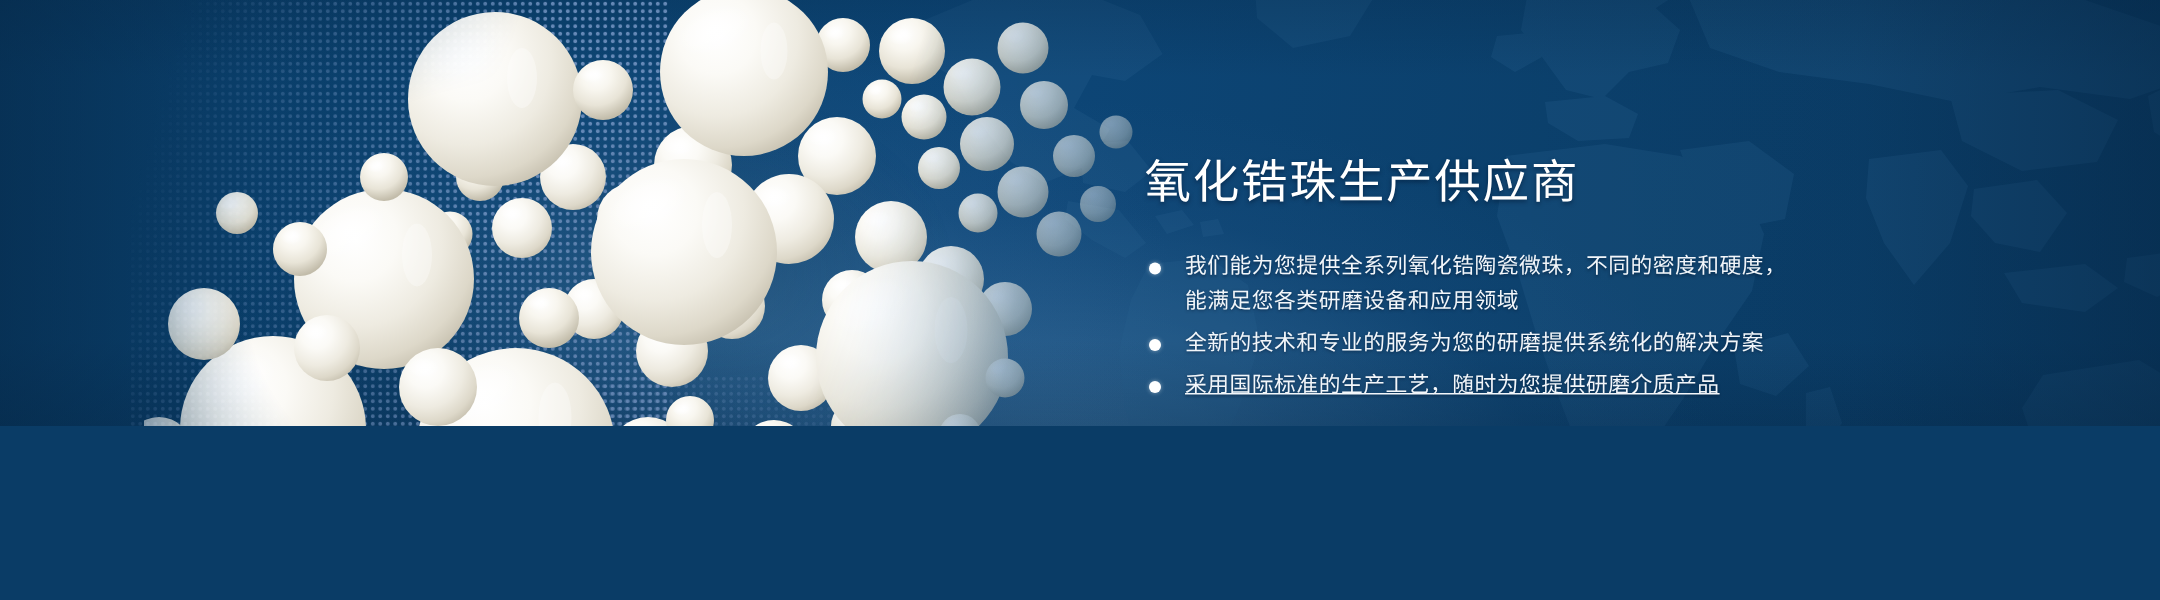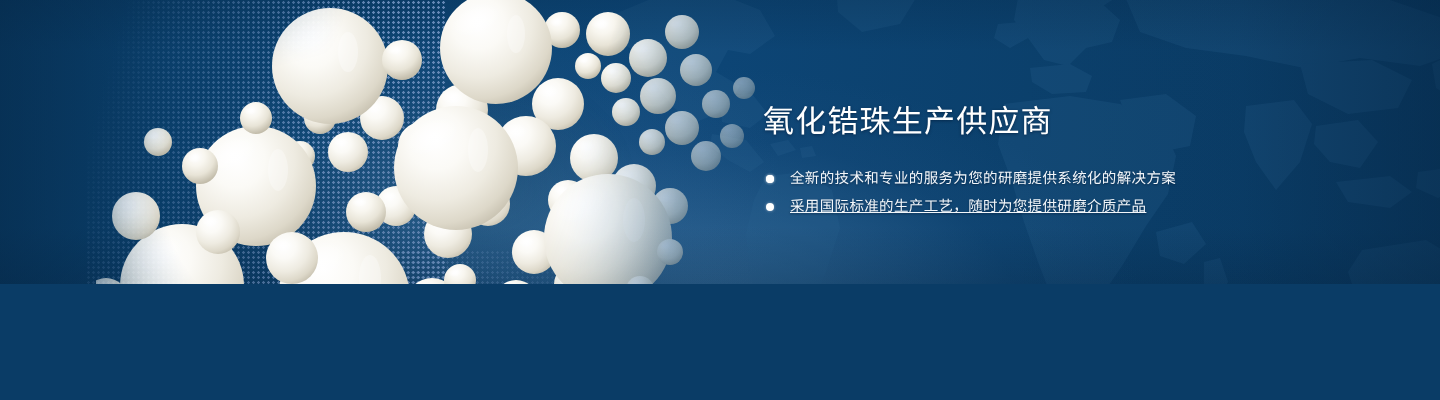--- a/index.html
+++ b/index.html
@@ -391,20 +391,22 @@
       </g>
     </svg>
   </div>
 
   <div class="text-block">
     <h1 class="headline">氧化锆珠生产供应商</h1>
 
     <ul class="bullets">
       <li class="bullet">
         <span class="bullet-dot"></span>
+        <span class="bullet-line">我们能为您提供全系列氧化锆陶瓷微珠，不同的密度和硬度，</span>
+        <span class="bullet-line">能满足您各类研磨设备和应用领域</span>
       </li>
       <li class="bullet">
         <span class="bullet-dot"></span>
         <span class="bullet-line">全新的技术和专业的服务为您的研磨提供系统化的解决方案</span>
       </li>
       <li class="bullet">
         <span class="bullet-dot"></span>
         <span class="bullet-line">采用国际标准的生产工艺，随时为您提供研磨介质产品</span>
       </li>
     </ul>

